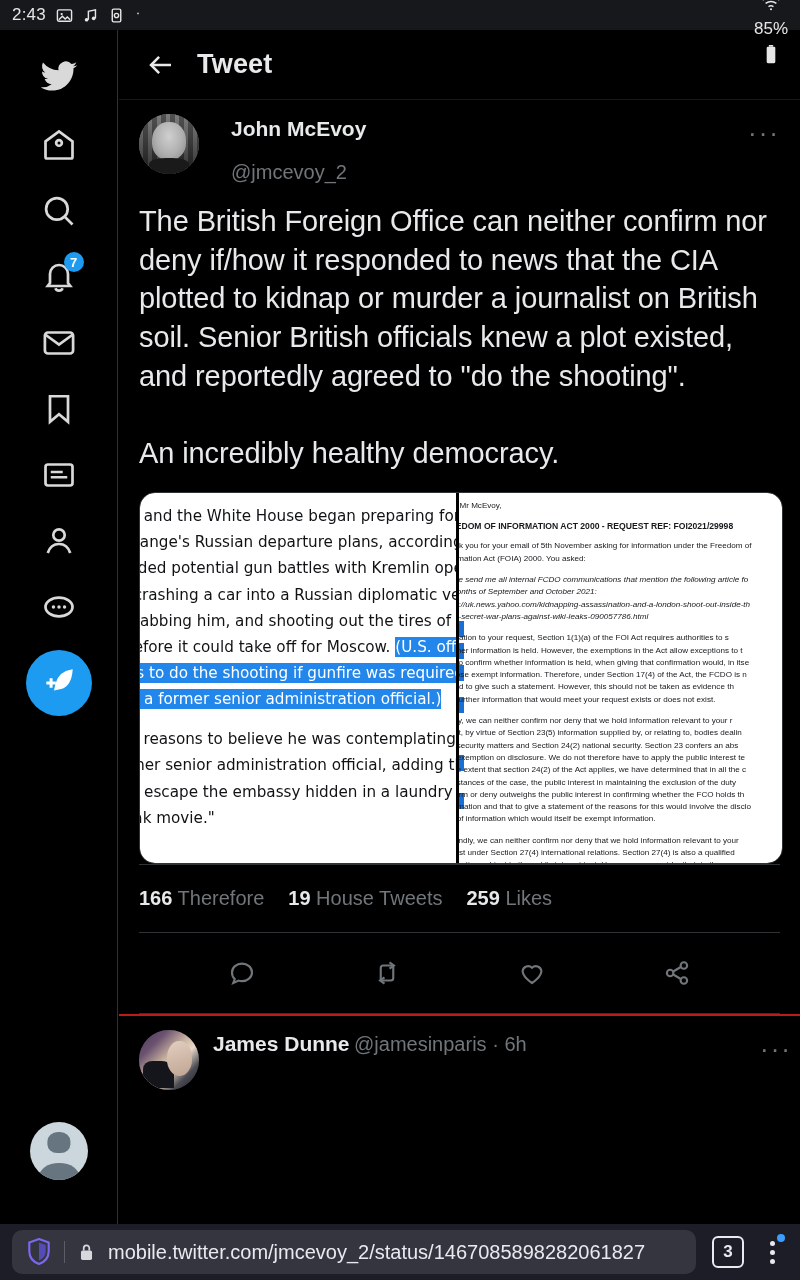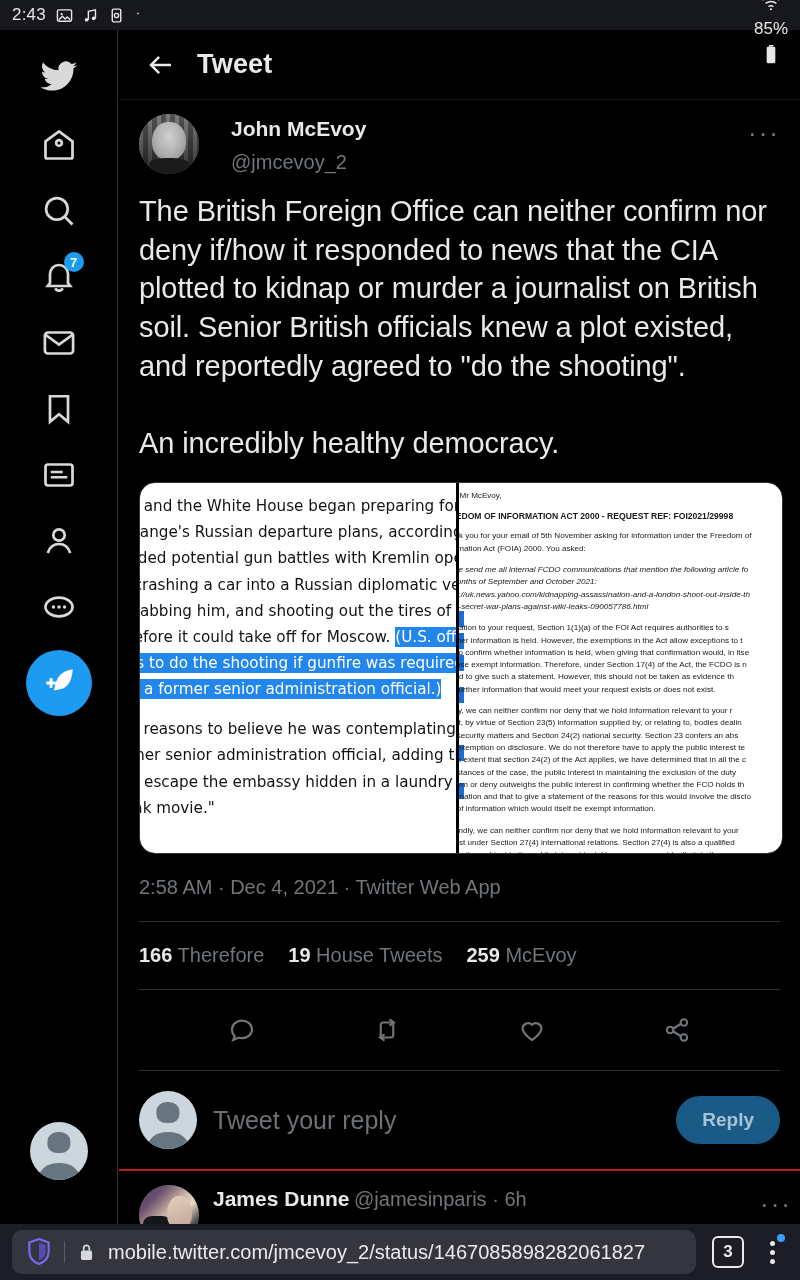--- a/index.html
+++ b/index.html
@@ -105,21 +105,21 @@
   .av-photo-b::after {
     content:""; position:absolute; left:46%; top:18%; width:42%; height:58%;
     border-radius:48%; background: linear-gradient(160deg,#e3cfc0,#bfa492);
   }
   .av-photo-b::before {
     content:""; position:absolute; left:6%; bottom:4%; width:52%; height:44%;
     background:#15161b; border-radius: 30% 40% 0 0;
   }
   .names { margin-left: 14px; padding-top: 2px; }
   .dispname { color:#e7e9ea; font-size: 21px; font-weight: 700; line-height: 1.25; }
-  .handle { color:#71767b; font-size: 20px; line-height: 1.4; margin-top: 6px; }
+  .handle { color:#71767b; font-size: 20px; line-height: 1.4; margin-top: 16px; }
   .more-dots { margin-left:auto; color:#71767b; font-size: 26px; letter-spacing: 2px; padding-top: 4px; }
 
   .tw-body {
     color:#e7e9ea; font-size: 29px; line-height: 1.33; margin-top: 16px;
     white-space: pre-wrap; word-wrap: break-word; letter-spacing: -0.1px;
   }
 
   
   .media {
     margin-top: 20px; width: 644px; height: 372px;
@@ -409,27 +409,26 @@
             <div class="dr-par">
               <div class="dr-line">condly, we can neither confirm nor deny that we hold information relevant to your</div>
               <div class="dr-line">uest under Section 27(4) international relations. Section 27(4) is also a qualified</div>
               <div class="dr-line">emption subject to the public interest test. However, we consider that, in the</div>
 
             </div>
           </div>
         </div>
       </div>
 
-      <div class="tw-meta">2:58 AM · Dec 4, 2021 · Twitter Web App</div>
       <div class="divider"></div>
 
       <div class="stats">
         <span><b>166</b> <span>Therefore</span></span>
         <span><b>19</b> <span>House Tweets</span></span>
-        <span><b>259</b> <span>McEvoy</span></span>
+        <span><b>259</b> <span>Likes</span></span>
       </div>
       <div class="divider"></div>
 
       <div class="actions">
         <div class="act">
           <svg width="30" height="30" viewBox="0 0 24 24" fill="none" stroke="#71767b" stroke-width="1.7">
               <path d="M20 11.5c0 3.9-3.6 7-8 7-.9 0-1.8-.1-2.6-.4L5 20l1.2-3.2A6.6 6.6 0 014 11.5c0-3.9 3.6-7 8-7s8 3.1 8 7z"></path>
             </svg>
         </div>
         <div class="act">
@@ -450,28 +449,20 @@
               <circle cx="17.5" cy="6" r="2.6"></circle>
               <circle cx="6.5" cy="12" r="2.6"></circle>
               <circle cx="17.5" cy="18" r="2.6"></circle>
               <path d="M9 10.8l6-3.6M9 13.2l6 3.6"></path>
             </svg>
         </div>
       </div>
       <div class="divider"></div>
     </div>
 
-    <div class="replybox">
-      <div class="ravatar">
-          <span class="head"></span>
-          <span class="body"></span>
-        </div>
-      <div class="rplaceholder">Tweet your reply</div>
-      <button class="reply-btn">Reply</button>
-    </div>
 
     <div class="reply-tweet">
       <div class="rt-head">
         <div class="avatar">
             <span class="av-photo-b"></span>
           </div>
         <div class="names" style="margin-left:14px;">
           <div>
             <span class="rt-name">James Dunne</span>
             <span class="rt-handle">@jamesinparis</span><span class="rt-handle"> · </span><span class="rt-handle">6h</span>

